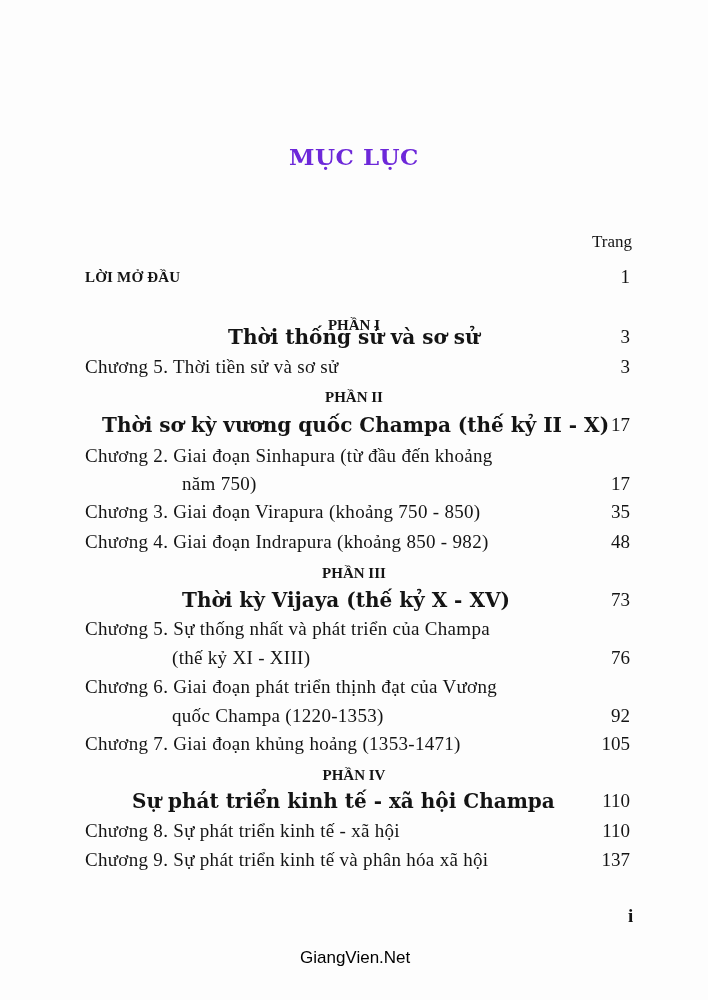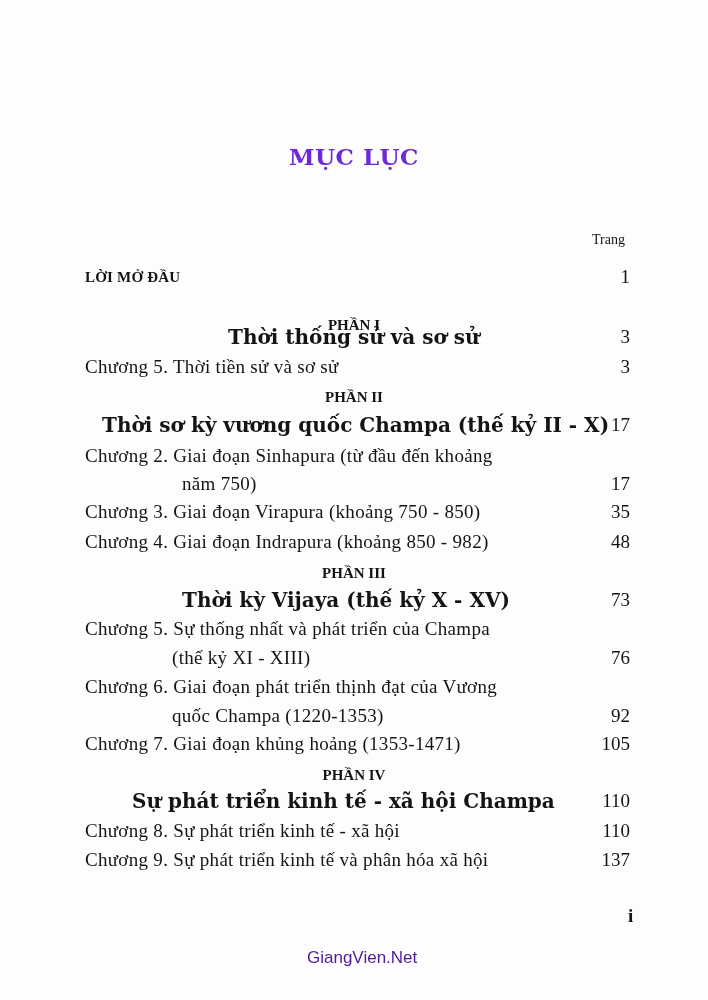--- a/index.html
+++ b/index.html
@@ -30,21 +30,21 @@
       font-family: "DejaVu Serif", serif;
       font-weight: bold;
       font-size: 23px;
       letter-spacing: 0.5px;
       color: #6d28d9;
     }
     .trang {
       position: absolute;
       top: 232px;
       left: 592px;
-      font-size: 14px;
+      font-size: 17px;
     }
     .row {
       position: absolute;
       left: 0;
       width: 708px;
       height: 30px;
       font-size: 19px;
       line-height: 30px;
       white-space: nowrap;
     }
@@ -201,15 +201,15 @@
     <span class="page-num">110</span>
   </div>
 
   <div class="row chapter" style="top:845px">
     <span class="text">Chương 9. Sự phát triển kinh tế và phân hóa xã hội</span>
     <span class="page-num">137</span>
   </div>
 
   <div class="folio">i</div>
 
-  <div class="watermark" style="color: #4c1d95; margin-left: 7px;">GiangVien.Net</div>
+  <div class="watermark" style="color: #000000;">GiangVien.Net</div>
 
 </div>
 
 </body></html>

